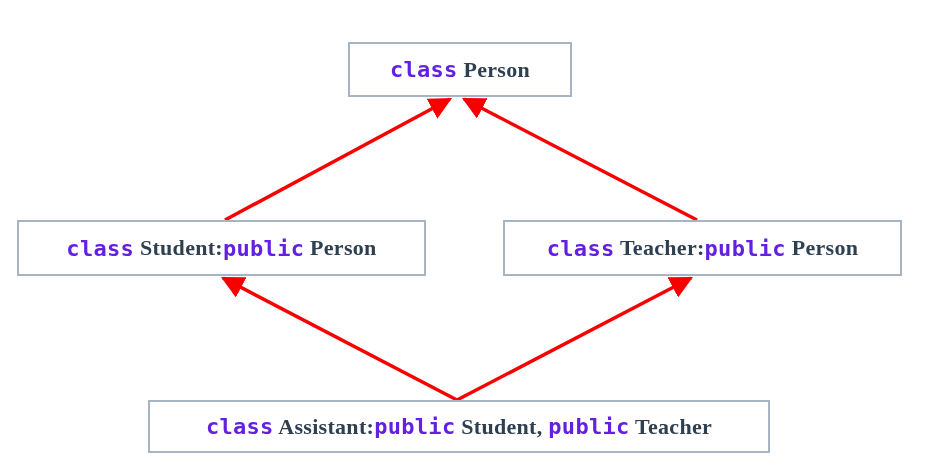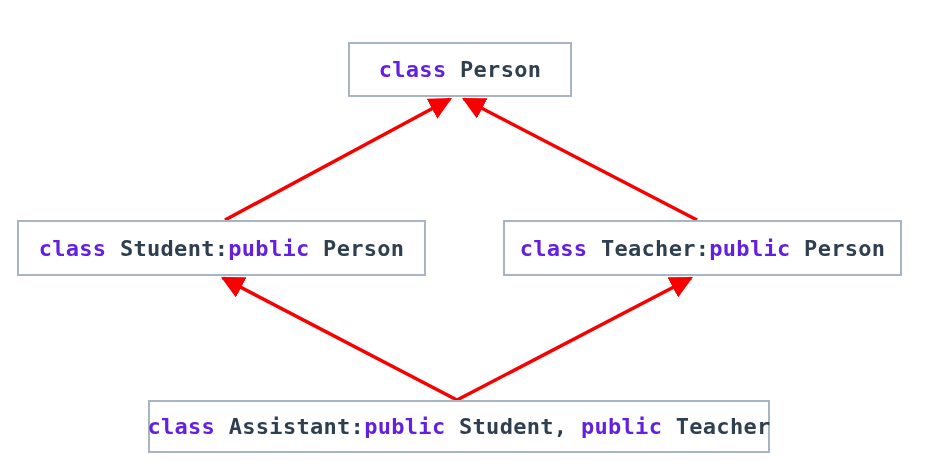--- a/index.html
+++ b/index.html
@@ -29,21 +29,21 @@
     background: #ffffff;
     border: 2px solid #a6b4c4;
     display: flex;
     align-items: center;
     justify-content: center;
     font-size: 22px;
     font-weight: bold;
     white-space: pre;
     letter-spacing: 0.3px;
   }
-  .tok-plain   { color: #2e3f50; }
+  .tok-plain   { color: #2e3f50; font-family: Liberation Serif, serif; }
   .tok-keyword { color: #6420e0; }
 </style>
 </head>
 <body>
 
 <div id="canvas">
 
   <svg id="edge-layer" viewBox="0 0 941 465" xmlns="http://www.w3.org/2000/svg">
     <defs>
       <marker id="arrowhead" viewBox="0 0 10 10" refX="9" refY="5" markerWidth="6.5" markerHeight="6.5" orient="auto" markerUnits="strokeWidth">

